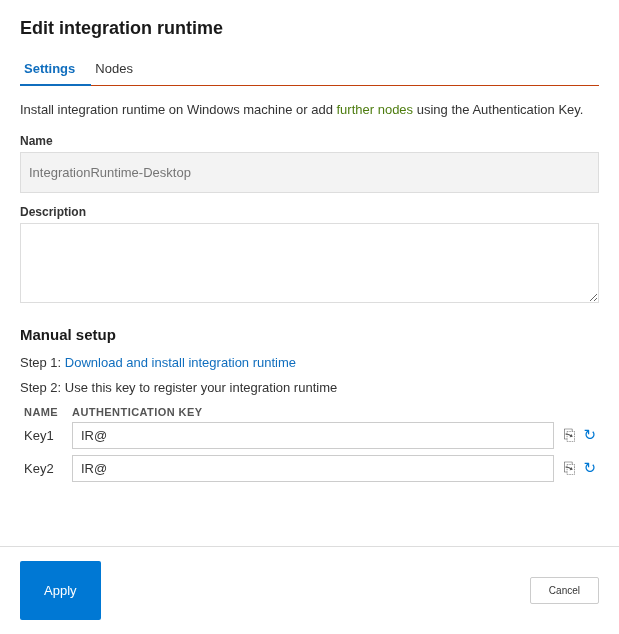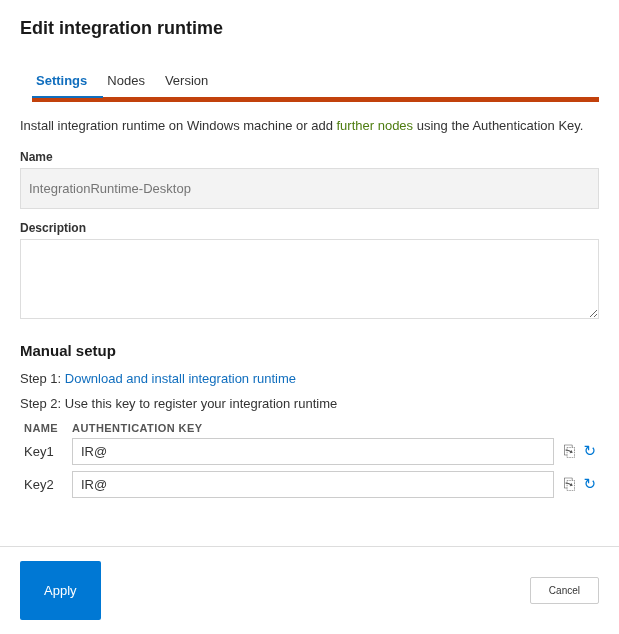--- a/index.html
+++ b/index.html
@@ -14,28 +14,27 @@
       flex-direction: column;
     }
     .main-content {
       flex: 1;
       padding: 18px 20px 10px 20px;
     }
     h1 {
       font-size: 18px;
       font-weight: 600;
       color: #1a1a1a;
-      margin-bottom: 26px;
+      margin-bottom: 14px;
     }
     .tabs {
       display: flex;
-      border-bottom: 5px solid #c2410c;
+      border-bottom: 1px solid #c2410c;
       margin-bottom: 14px;
       gap: 0;
-      margin-left: 12px;
     }
     .tab {
       padding: 8px 16px 8px 4px;
       cursor: pointer;
       font-size: 13px;
       color: #333;
       border-bottom: 2px solid transparent;
       margin-bottom: -1px;
       user-select: none;
     }
@@ -193,21 +192,20 @@
   </style>
 </head>
 <body>
 
 <div class="main-content">
   <h1>Edit integration runtime</h1>
 
   <div class="tabs">
     <div class="tab active">Settings</div>
     <div class="tab">Nodes</div>
-    <div class="tab">Version</div>
   </div>
 
   <p class="info-text">
     Install integration runtime on Windows machine or add <a href="#">further nodes</a> using the Authentication Key.
   </p>
 
   <div class="field-label">Name</div>
   <input class="name-input" type="text" readonly="" placeholder="IntegrationRuntime-Desktop" style="">
 
   <div class="field-label">Description</div>

